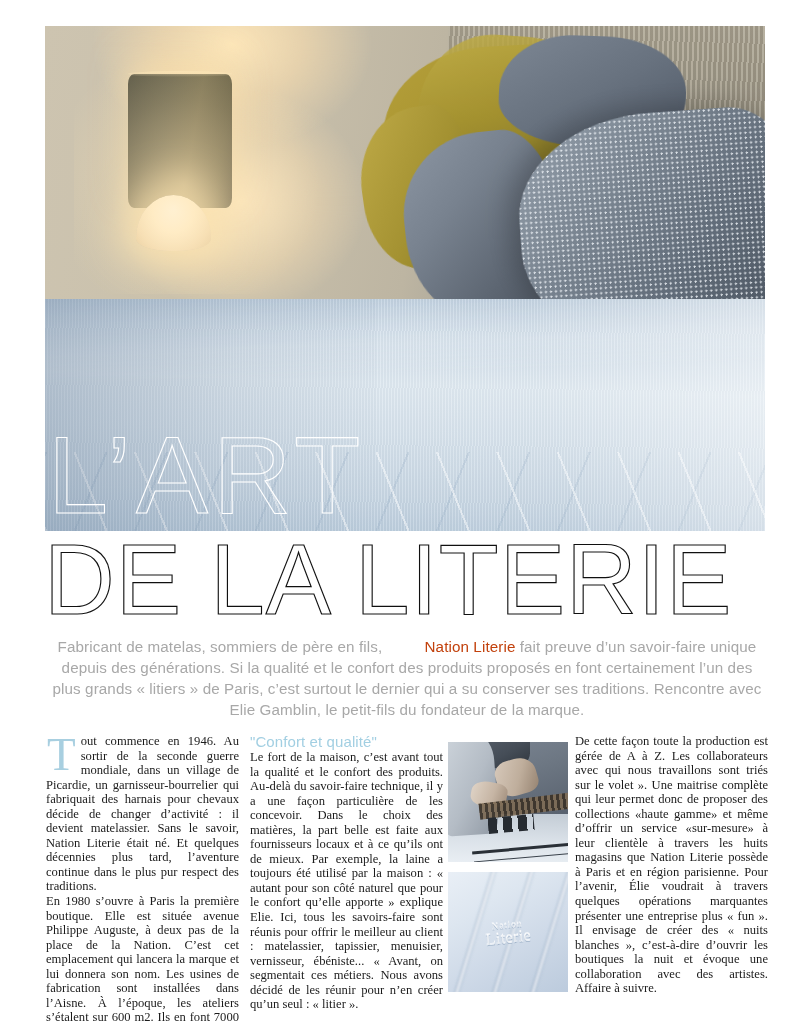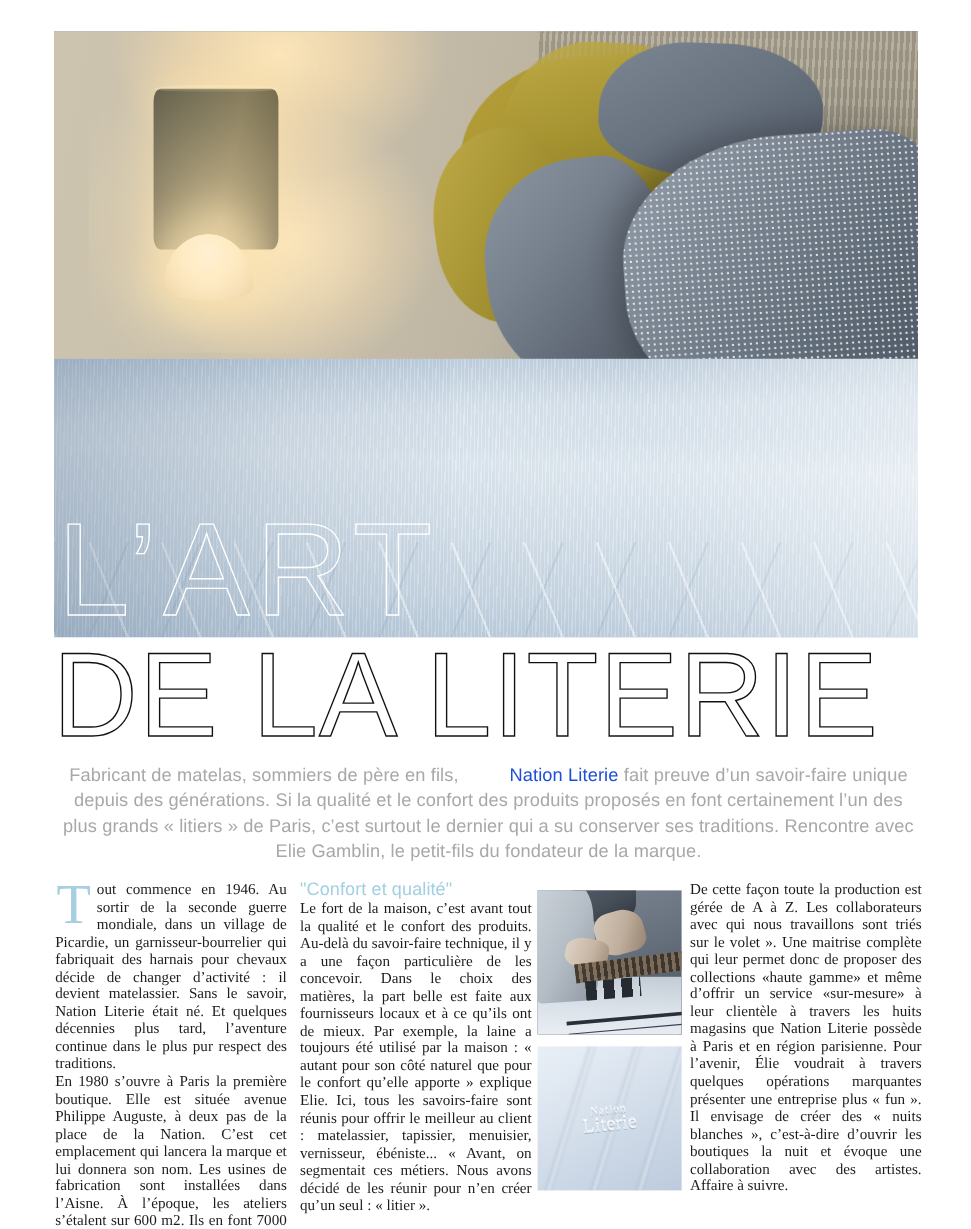--- a/index.html
+++ b/index.html
@@ -210,21 +210,21 @@
     left: 46px;
     top: 620px;
     width: 722px;
     font-family: "Liberation Sans", sans-serif;
     font-size: 15.2px;
     line-height: 21px;
     color: #a8a8a8;
     text-align: center;
     letter-spacing: .1px;
   }
-  .intro .accent { color: #1d4ed8; margin-left: 38px; }
+  .intro .accent { color: #c2410c; margin-left: 38px; }
 
   
   .cols {
     position: absolute;
     left: 46px;
     top: 718px;
     width: 722px;
     height: 300px;
   }
   .col {

